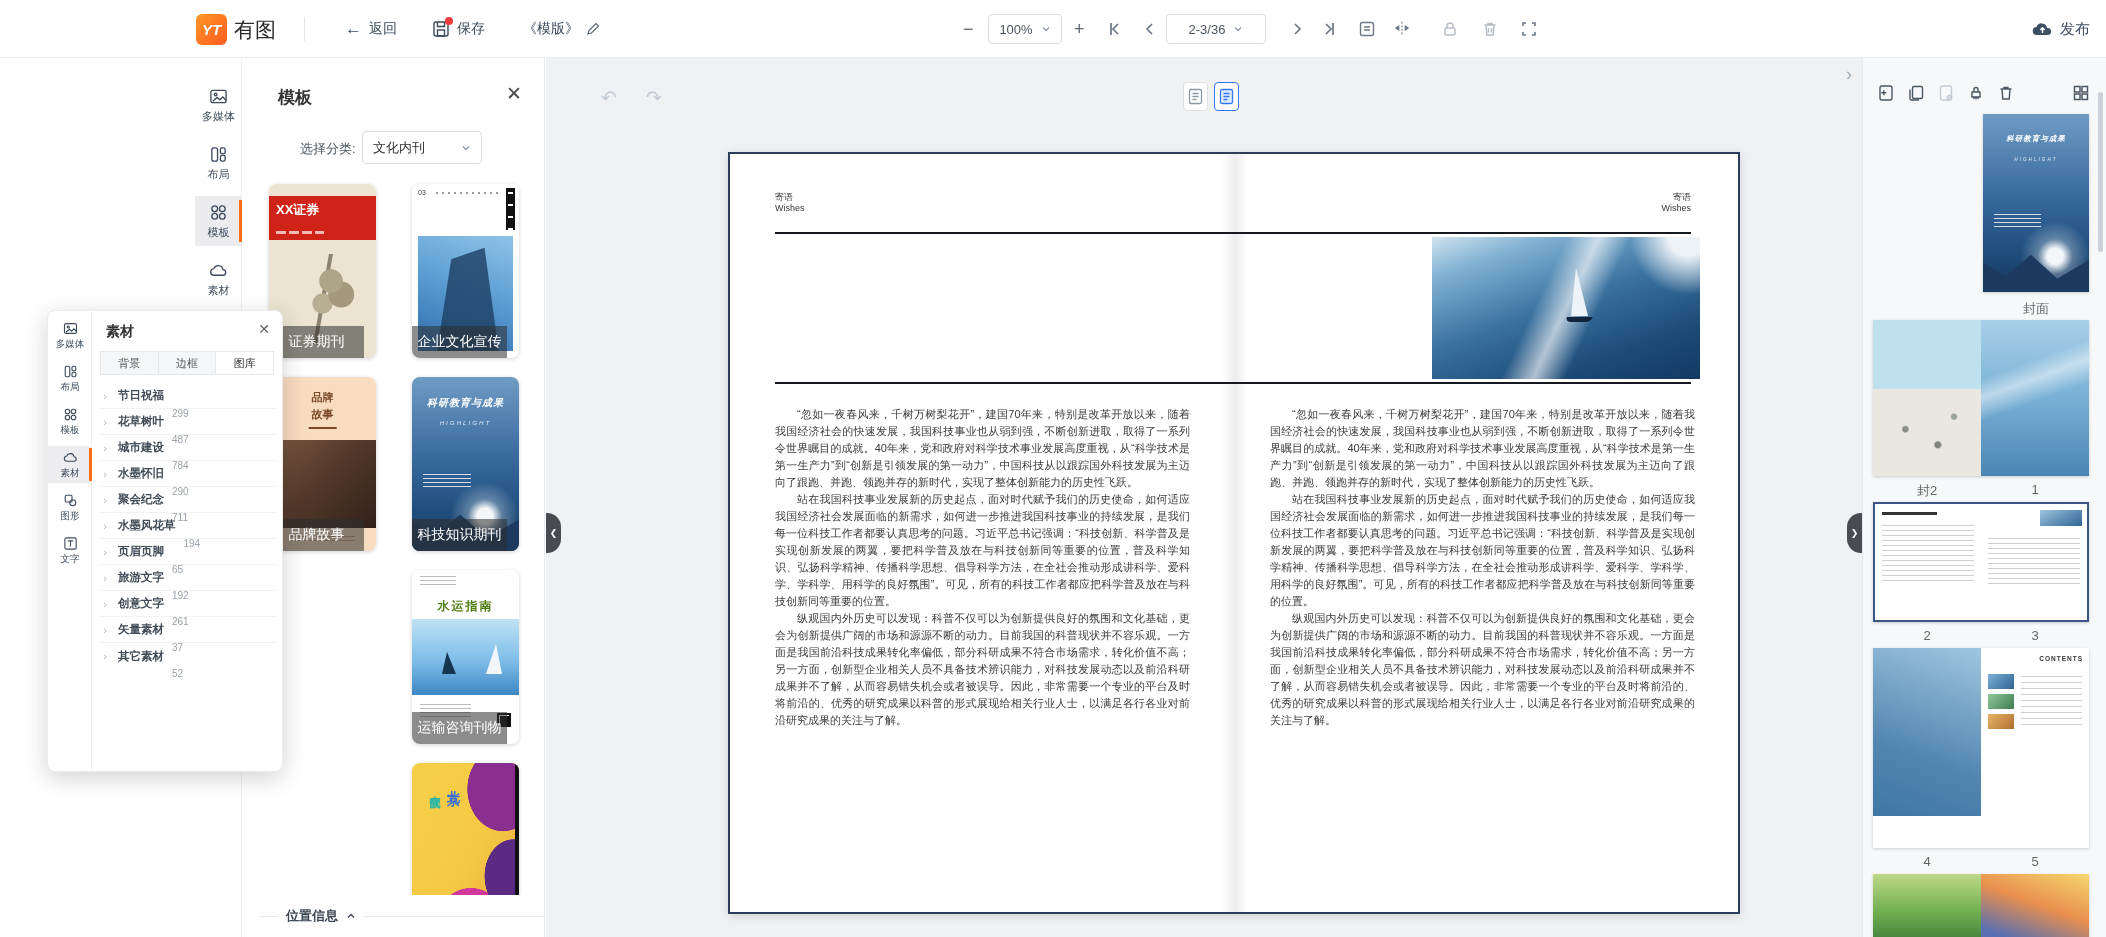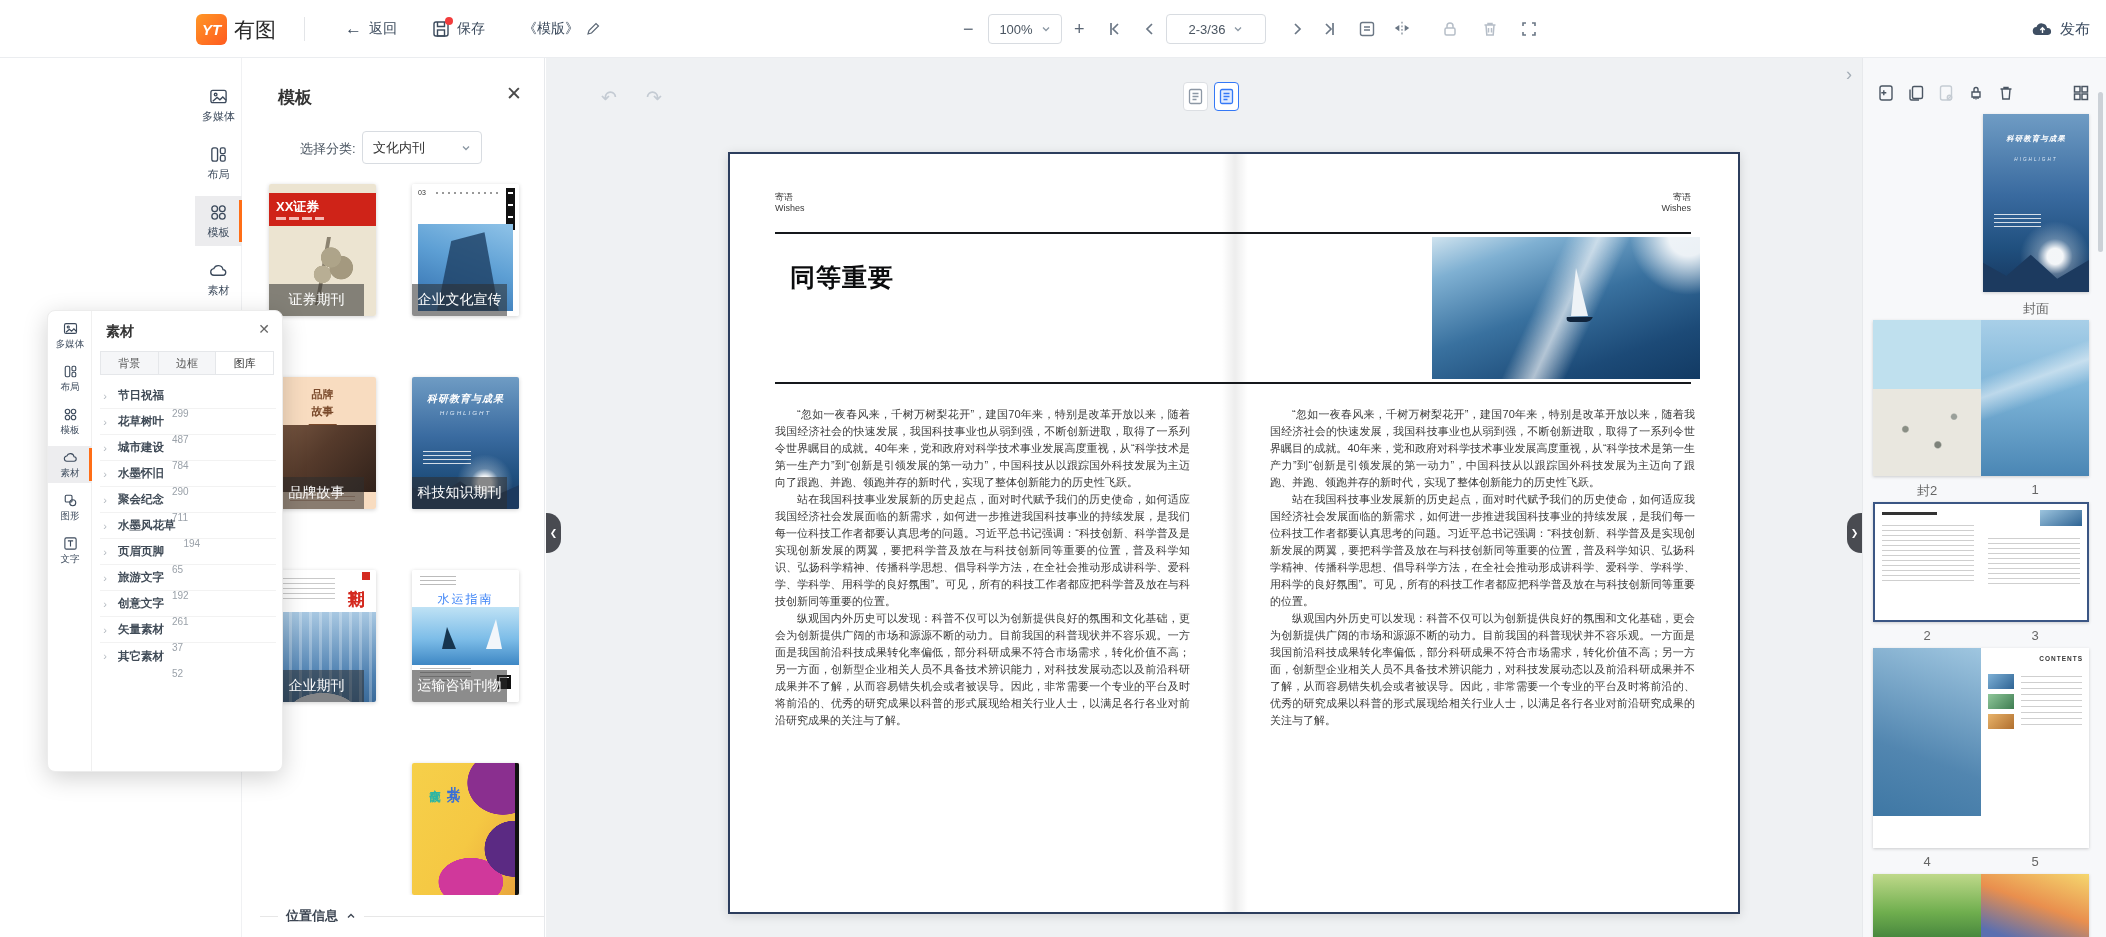--- a/index.html
+++ b/index.html
@@ -43,21 +43,21 @@
   .tpl-panel { position:absolute; left:242px; top:58px; width:303px; bottom:0; background:#fff;
     border-right:1px solid #e7e9ec; z-index:4; overflow:hidden; }
   .tpl-title { position:absolute; left:36px; top:28px; font-size:17px; font-weight:bold; color:#333; }
   .panel-close { position:absolute; right:20px; top:26px; width:20px; height:20px; color:#4a4a4a; font-size:19px;
     cursor:pointer; text-align:center; line-height:20px; }
   .panel-close::before { content:"✕"; }
   .filter-label { position:absolute; left:58px; top:82px; font-size:13px; color:#4a5561; }
   .filter-select { position:absolute; left:120px; top:73px; width:120px; height:33px; border:1px solid #d8dce1;
     border-radius:4px; display:flex; align-items:center; justify-content:space-between; padding:0 10px;
     font-size:13px; color:#333; cursor:pointer; background:#fff; }
-  .tpl { position:absolute; width:107px; height:132px; border-radius:2px; box-shadow:0 1px 4px rgba(0,0,0,.18);
+  .tpl { position:absolute; width:107px; height:174px; border-radius:8px; box-shadow:0 1px 4px rgba(0,0,0,.18);
     overflow:hidden; cursor:pointer; background:#fff; }
   .tpl-label { position:absolute; left:0; right:12px; bottom:0; height:32px; background:rgba(45,45,45,.55);
     color:#fff; font-size:14px; display:flex; align-items:center; justify-content:center; }
   .cover { position:absolute; inset:0; }
   .bottom-bar { position:absolute; left:0; right:0; bottom:0; height:42px; background:#fff; display:flex;
     align-items:center; padding:0 0 0 18px; gap:8px; z-index:6; }
   .bottom-bar .seg { height:1px; background:#e7e7e7; width:18px; }
   .bottom-bar .seg.long { flex:1; margin-right:0; }
   .pos-label { font-size:13px; font-weight:bold; color:#3d4653; }
   .chev-u { width:10px; height:10px; color:#3d4653; }
@@ -107,21 +107,21 @@
   .c5 .jt { position:absolute; right:8px; top:6px; writing-mode:vertical-rl; font-size:17px; font-weight:bold; color:#d42a20; letter-spacing:2px; }
   .c5 .rs { position:absolute; right:6px; top:2px; width:8px; height:8px; background:#d42a20; }
   .c5 .lines { position:absolute; left:7px; top:8px; width:55%; height:22px;
     background:repeating-linear-gradient(180deg,#c9c9c9 0 1px,transparent 1px 5px); }
   .c5 .photo { position:absolute; left:0; right:0; top:32%; bottom:0;
     background:linear-gradient(180deg,#a8c8e2,#4f81b1 70%,#3a6a99 100%); }
   .c5 .photo::before { content:""; position:absolute; inset:0;
     background:radial-gradient(ellipse 60% 45% at 50% 115%,#e8eef4 0 55%,transparent 56%),
     repeating-linear-gradient(90deg,rgba(255,255,255,.25) 0 3px,transparent 3px 10px); }
   .c6 { background:#fff; }
-  .c6 .wt { position:absolute; left:0; right:0; top:16%; text-align:center; font-size:12px; font-weight:normal; color:#3b82f6; letter-spacing:2px; }
+  .c6 .wt { position:absolute; left:0; right:0; top:16%; text-align:center; font-size:12px; font-weight:bold; color:#4d7c0f; letter-spacing:2px; }
   .c6 .top-lines { position:absolute; left:8px; top:6px; width:34%; height:10px;
     background:repeating-linear-gradient(180deg,#bbb 0 1px,transparent 1px 4px); }
   .c6 .sea { position:absolute; left:0; right:0; top:28%; height:44%;
     background:linear-gradient(180deg,#bfe2f5 0%,#7dbde8 55%,#3e87c4 100%); overflow:hidden; }
   .c6 .sail1,.c6 .sail2 { position:absolute; bottom:28%; width:0; height:0; }
   .c6 .sail1 { left:28%; border-left:5px solid transparent; border-right:9px solid transparent; border-bottom:22px solid #16354f; }
   .c6 .sail2 { right:16%; border-left:10px solid transparent; border-right:6px solid transparent; border-bottom:30px solid #f2f6fa; }
   .c6 .bot-lines { position:absolute; left:8px; bottom:14%; width:48%; height:16px;
     background:repeating-linear-gradient(180deg,#bbb 0 1px,transparent 1px 4px); }
   .c6 .qr { position:absolute; right:8px; bottom:10%; width:14px; height:14px; background:#111;
@@ -422,29 +422,20 @@
     <div class="tpl" style="left:170px; top:319px;">
       <div class="cover cov-sci" style="font-size:10px;">
         <div class="sun"></div>
         <div class="mtn"></div>
         <div class="t">科研教育与成果</div>
         <div class="s">HIGHLIGHT</div>
         <div class="ln"></div>
       </div>
       <div class="tpl-label">科技知识期刊</div>
     </div>
-    <div class="tpl" style="left:27px; top:512px;">
-      <div class="cover c5">
-        <div class="lines"></div>
-        <div class="rs"></div>
-        <div class="jt">期刊</div>
-        <div class="photo"></div>
-      </div>
-      <div class="tpl-label">企业期刊</div>
-    </div>
     <div class="tpl" style="left:170px; top:512px;">
       <div class="cover c6">
         <div class="top-lines"></div>
         <div class="wt">水运指南</div>
         <div class="sea">
             <div class="sail1"></div>
             <div class="sail2"></div>
           </div>
         <div class="bot-lines"></div>
         <div class="qr"></div>
@@ -493,21 +484,20 @@
         <div>寄语</div>
         <div>Wishes</div>
       </div>
       <div class="hdr r">
         <div>寄语</div>
         <div>Wishes</div>
       </div>
 
       <div class="title-block">
         <div class="doc-title">
-          <div>同等重要</div>
         </div>
       </div>
       <div class="sail-img">
         <div class="sail"></div>
         <div class="hull"></div>
       </div>
 
       <div class="body-col l">
         <p>“忽如一夜春风来，千树万树梨花开”，建国70年来，特别是改革开放以来，随着我国经济社会的快速发展，我国科技事业也从弱到强，不断创新进取，取得了一系列令世界瞩目的成就。40年来，党和政府对科学技术事业发展高度重视，从“科学技术是第一生产力”到“创新是引领发展的第一动力”，中国科技从以跟踪国外科技发展为主迈向了跟跑、并跑、领跑并存的新时代，实现了整体创新能力的历史性飞跃。</p>
         <p>站在我国科技事业发展新的历史起点，面对时代赋予我们的历史使命，如何适应我国经济社会发展面临的新需求，如何进一步推进我国科技事业的持续发展，是我们每一位科技工作者都要认真思考的问题。习近平总书记强调：“科技创新、科学普及是实现创新发展的两翼，要把科学普及放在与科技创新同等重要的位置，普及科学知识、弘扬科学精神、传播科学思想、倡导科学方法，在全社会推动形成讲科学、爱科学、学科学、用科学的良好氛围”。可见，所有的科技工作者都应把科学普及放在与科技创新同等重要的位置。</p>

